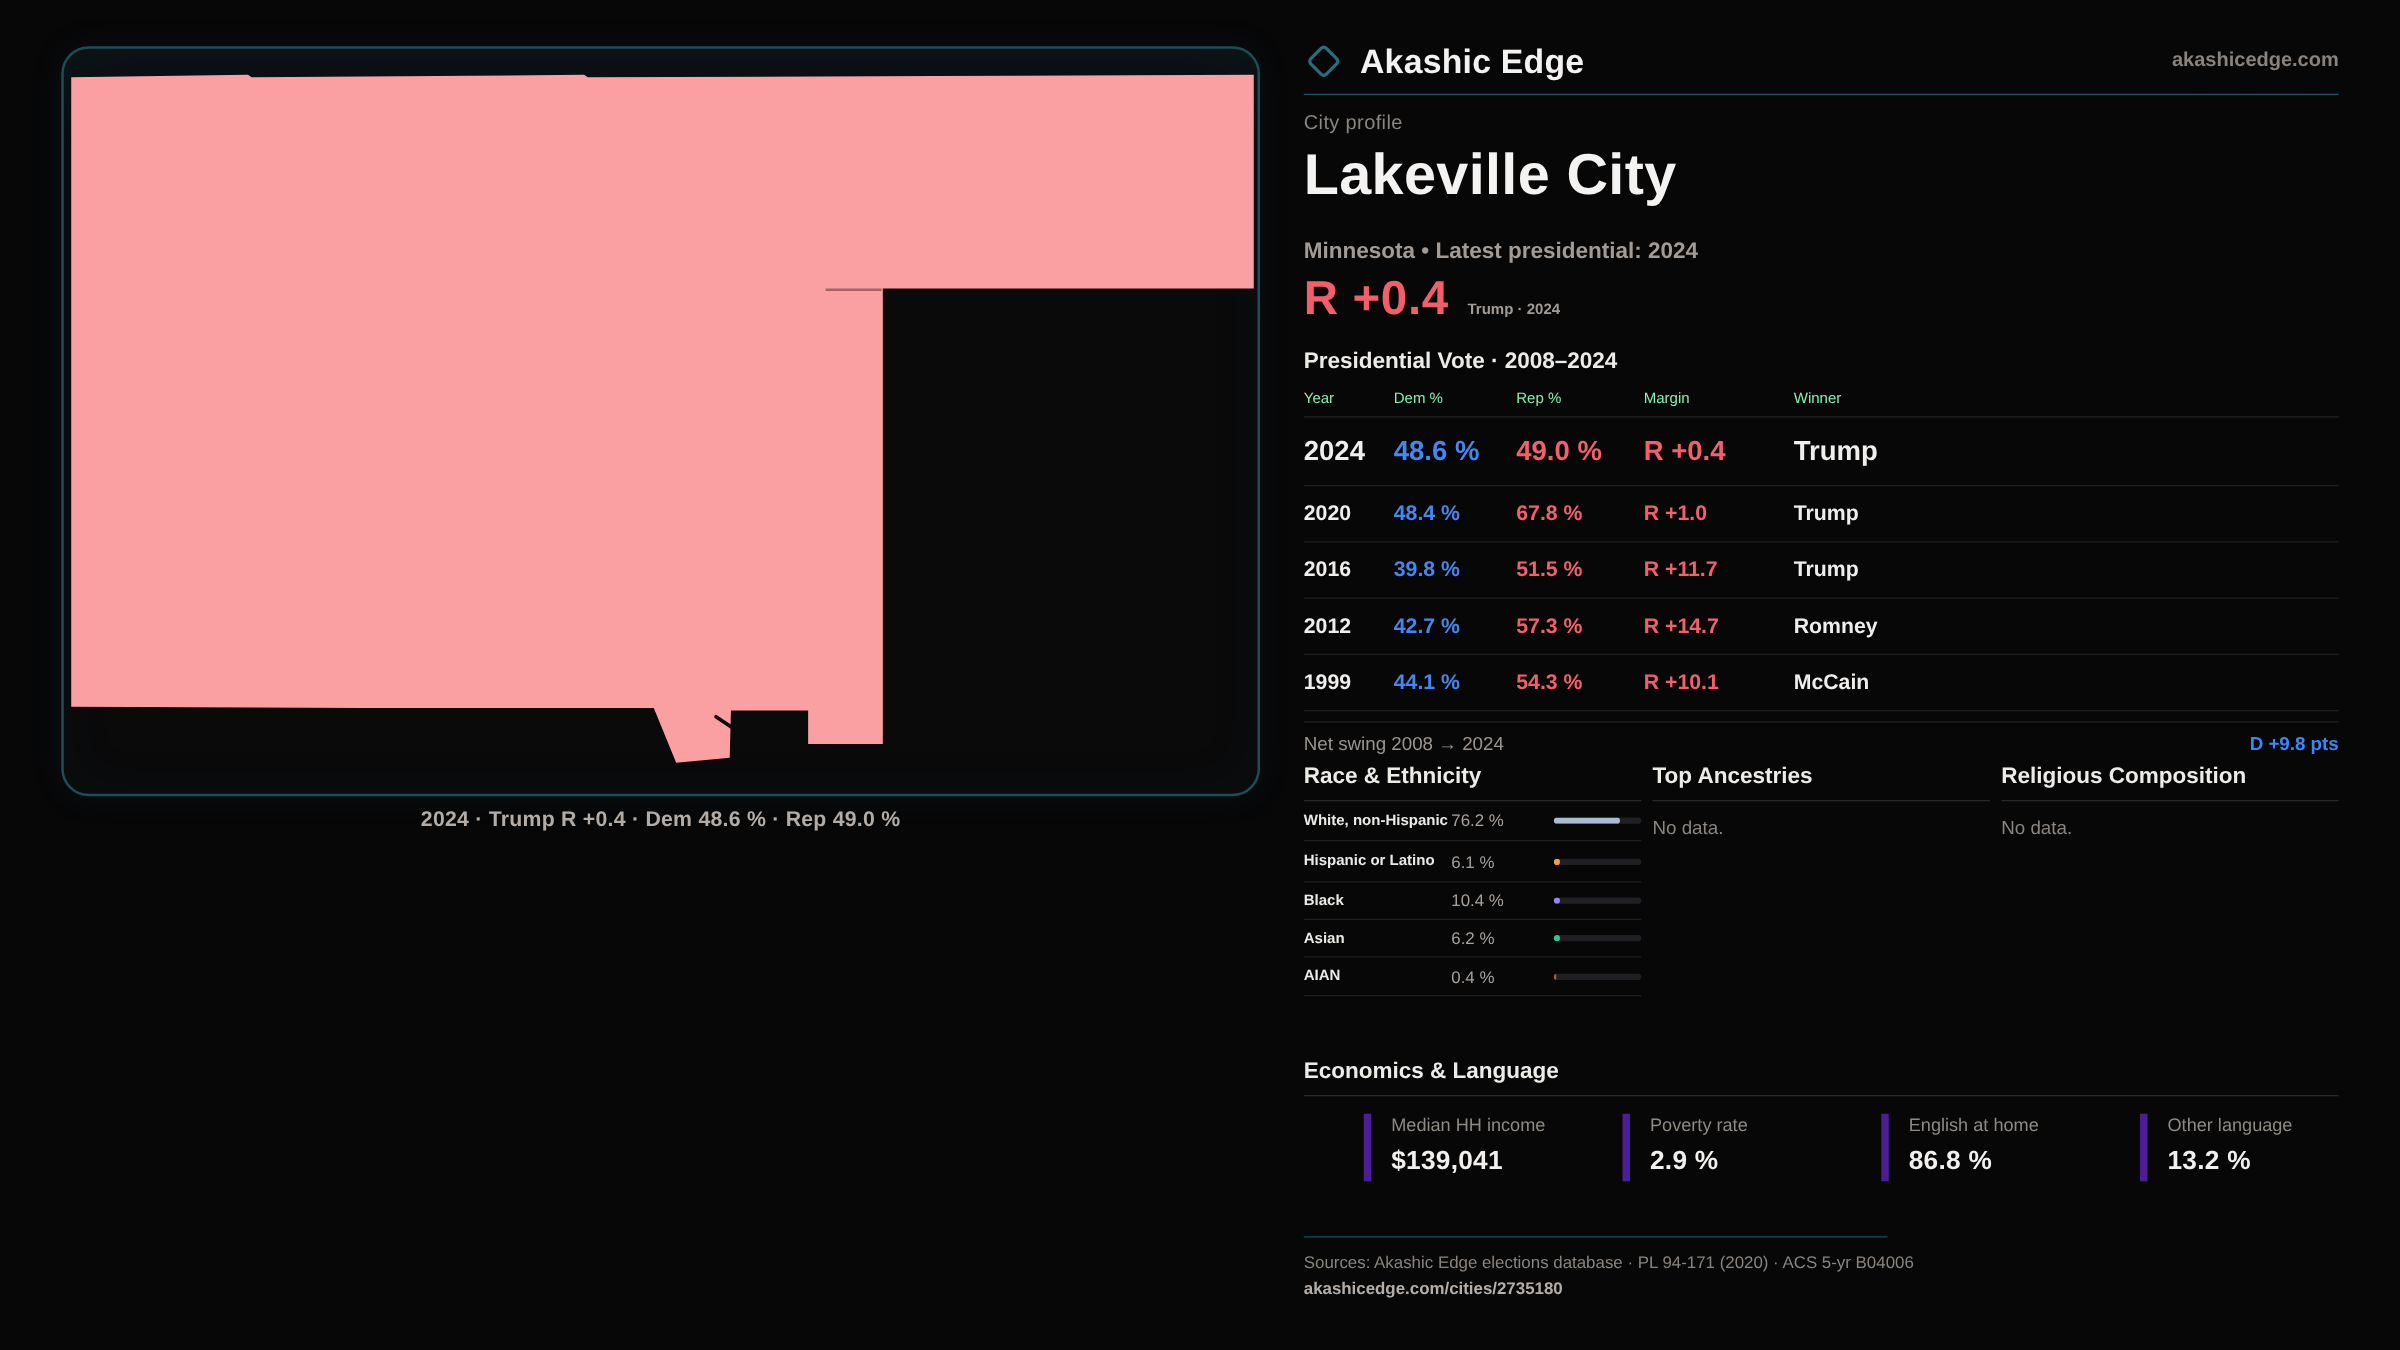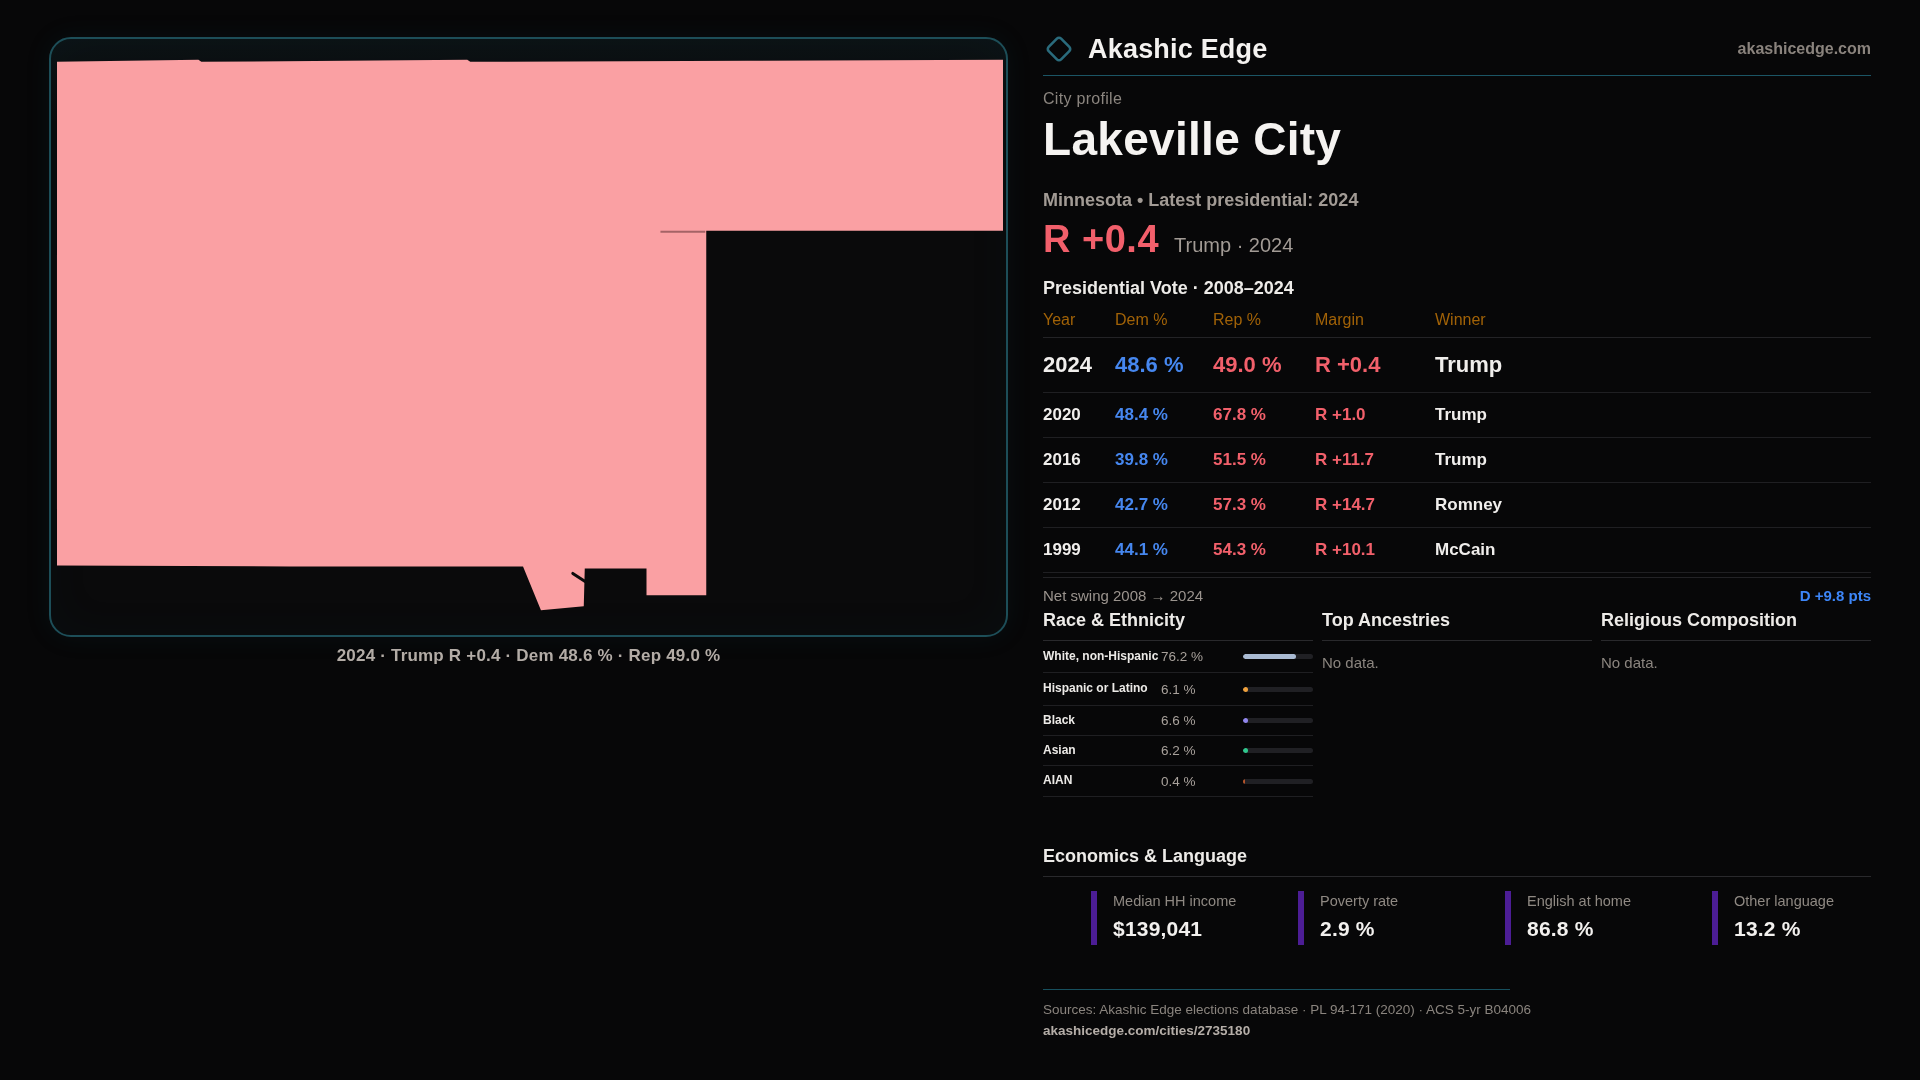--- a/index.html
+++ b/index.html
@@ -20,26 +20,26 @@
   .brand-row{left:0;top:30px;width:828px;height:38px;display:flex;align-items:center;}
   .brand-ico{width:32px;height:32px;margin-right:13px;flex:0 0 auto;}
   .brand-name{font-size:27px;font-weight:700;color:#f4f2f0;letter-spacing:0.2px;}
   .brand-domain{margin-left:auto;font-size:16px;font-weight:600;color:#8a837d;}
   .divider1{left:0;top:75px;width:828px;height:0;border-top:1px solid #1b5565;}
   .kicker{left:0;top:90px;font-size:16px;font-weight:500;color:#8b857f;letter-spacing:0.3px;}
   .city-title{left:0;top:112px;font-size:46px;font-weight:700;color:#f5f3f1;letter-spacing:0.3px;}
   .subtitle{left:0;top:190px;font-size:18px;font-weight:600;color:#a29b95;}
   .margin-row{left:0;top:218px;display:flex;align-items:baseline;gap:15px;}
   .margin-big{font-size:38px;font-weight:700;color:#f25f6b;letter-spacing:0.5px;}
-  .margin-ctx{font-size:20px;font-weight:400;color:#a29b95;}
+  .margin-ctx{font-size:12px;font-weight:700;color:#a29b95;}
   .votes-title{left:0;top:278px;font-size:18px;font-weight:700;color:#edebe8;}
 
   .vtable{left:0;top:306px;width:828px;}
   .vrow{display:grid;grid-template-columns:72px 98px 102px 120px 1fr;align-items:baseline;}
-  .vhead{padding:5px 0 8px 0;border-bottom:1px solid #232326;color:#a16207;font-size:16px;font-weight:500;}
+  .vhead{padding:5px 0 8px 0;border-bottom:1px solid #232326;color:#86efac;font-size:12px;font-weight:500;}
   .vhead span{font-weight:500;}
   .vr{border-bottom:1px solid #1f1f22;font-weight:700;}
   .vr.feat{padding:14px 0;font-size:22px;}
   .vr.norm{padding:12px 0;font-size:17px;}
   .c-year{color:#f0eeec;}
   .c-dem{color:#4687ef;}
   .c-rep{color:#f2606b;}
   .c-mrg{color:#f2606b;}
   .c-win{color:#f0eeec;}
 
@@ -167,21 +167,21 @@
         </div>
         <div class="race-row two">
           <span class="race-lab">Hispanic or Latino</span>
           <span class="race-val">6.1 %</span>
           <span class="race-barwrap">
               <span class="race-bar" style="width: 6.1%; min-width: 5px; background: rgb(240, 161, 60);"></span>
             </span>
         </div>
         <div class="race-row one">
           <span class="race-lab">Black</span>
-          <span class="race-val">6.6 %</span>
+          <span class="race-val">10.4 %</span>
           <span class="race-barwrap">
               <span class="race-bar" style="width: 6.6%; min-width: 5px; background: rgb(145, 134, 238);"></span>
             </span>
         </div>
         <div class="race-row one">
           <span class="race-lab">Asian</span>
           <span class="race-val">6.2 %</span>
           <span class="race-barwrap">
               <span class="race-bar" style="width: 6.2%; min-width: 5px; background: rgb(47, 199, 141);"></span>
             </span>

